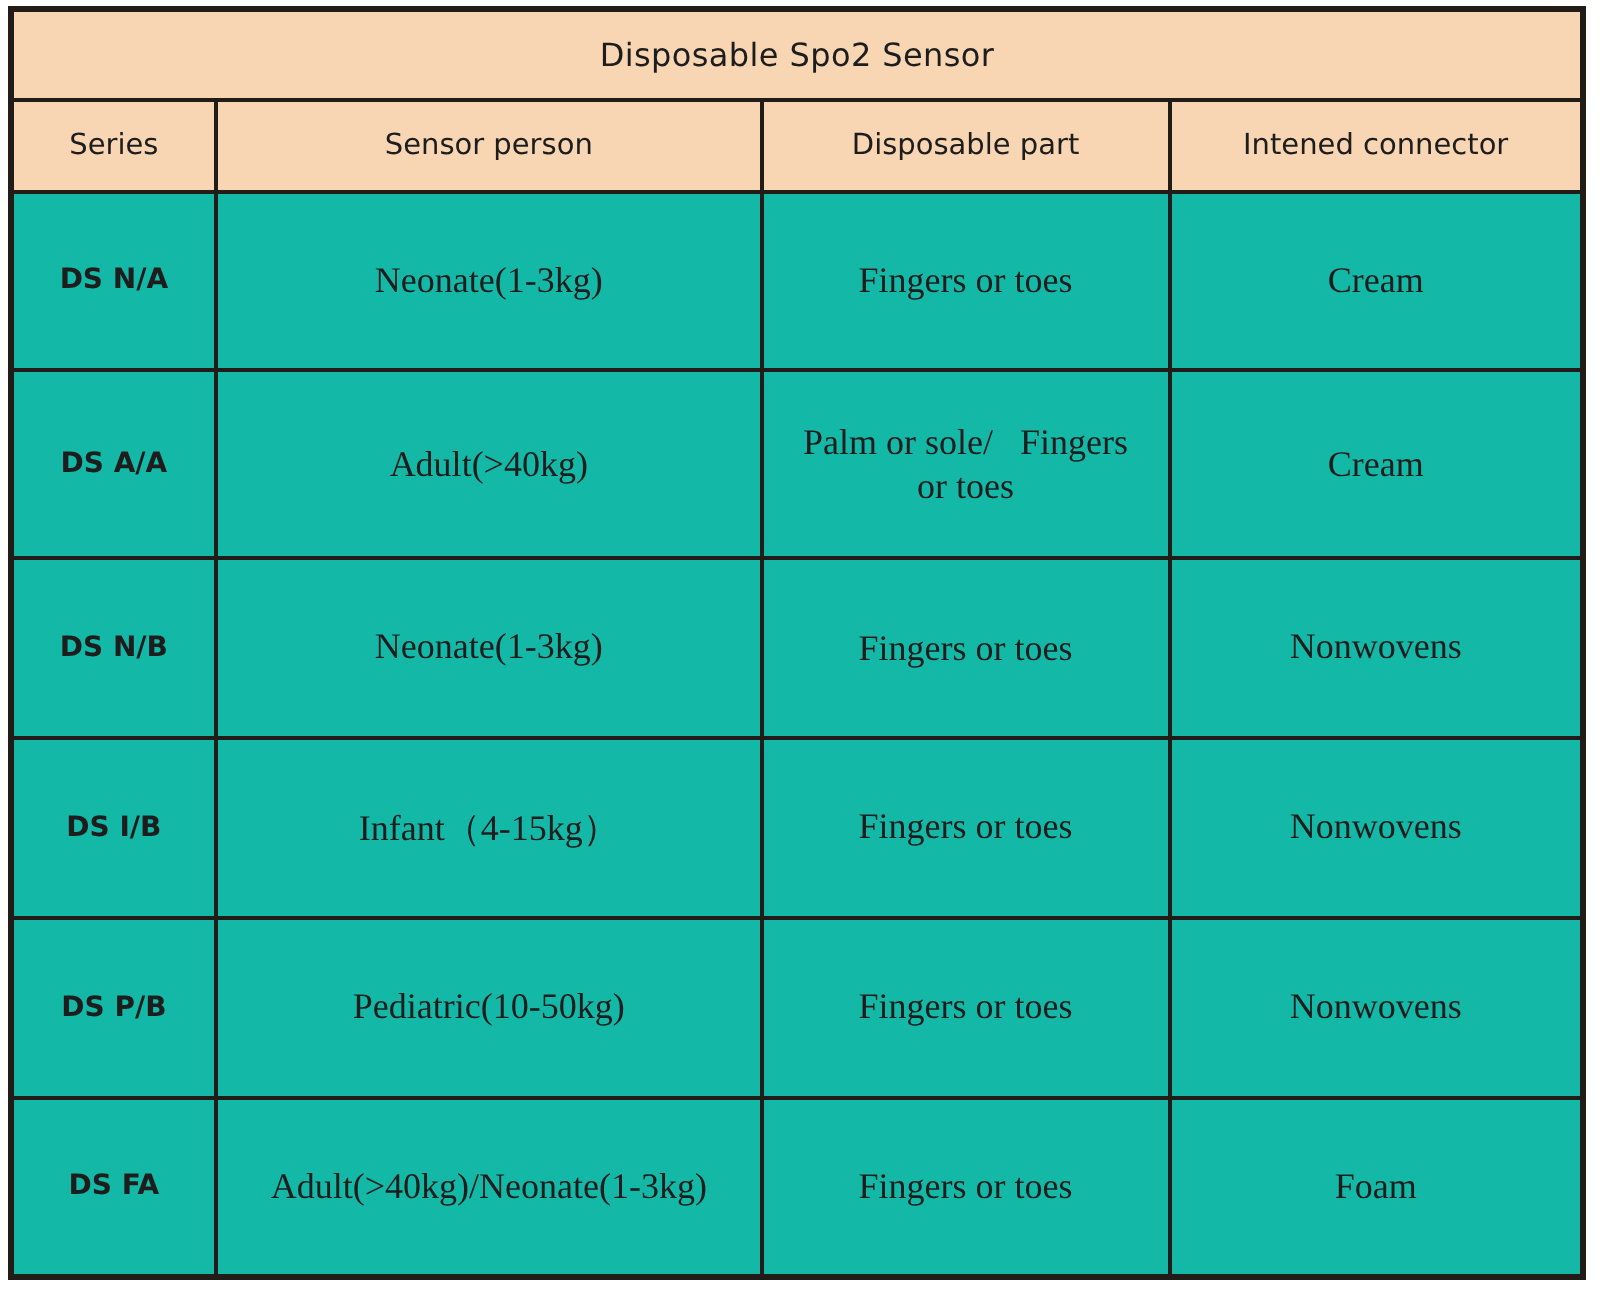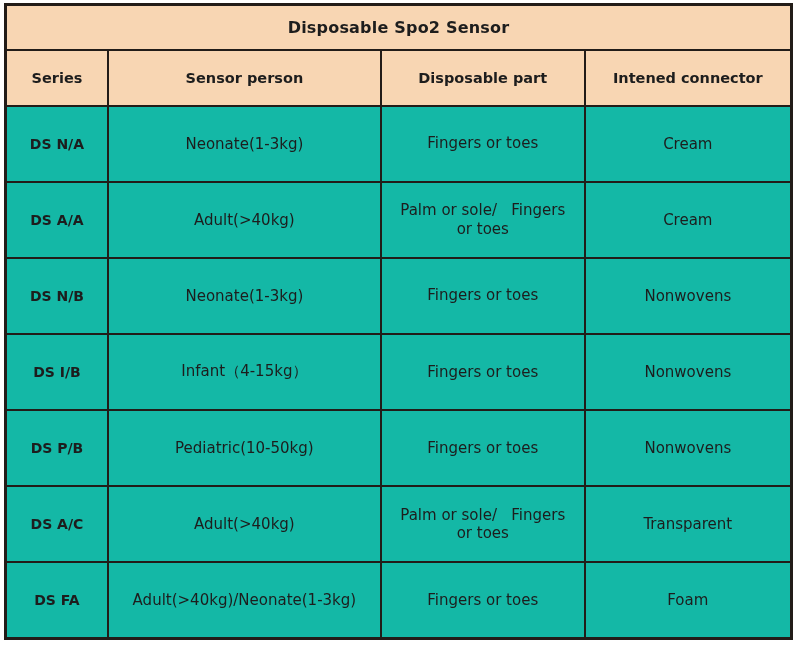--- a/index.html
+++ b/index.html
@@ -31,37 +31,38 @@
     border: 2px solid var(--border);
     text-align: center;
     vertical-align: middle;
     padding: 2px 4px;
     overflow: hidden;
   }
   tr.title-row th {
     height: 45px;
     background: var(--header-bg);
     font-size: 16px;
-    font-weight: bold;
+    font-weight: normal;
     letter-spacing: 0.2px;
   }
   tr.header-row th {
-    height: 56px;
+    height: 46px;
     background: var(--header-bg);
     font-size: 14.5px;
-    font-weight: bold;
+    font-weight: normal;
   }
   tbody tr { height: 49px; background: #14b8a6; }
   td.series-cell {
     font-weight: bold;
     font-size: 14px;
   }
   td.person-cell, td.part-cell, td.connector-cell {
-    font-size: 15px;
+    font-size: 18px;
     font-weight: normal;
+    font-family: Liberation Serif, serif;
   }
   td.part-cell {
     white-space: pre-wrap;
     line-height: 1.25;
   }
   col.c-series   { width: 102px; }
   col.c-person   { width: 272px; }
   col.c-part     { width: 203px; }
   col.c-connector{ width: 206px; }
 </style>
@@ -113,27 +114,20 @@
         <td class="part-cell">Fingers or toes</td>
         <td class="connector-cell">Nonwovens</td>
       </tr>
       <tr>
         <td class="series-cell">DS P/B</td>
         <td class="person-cell">Pediatric(10-50kg)</td>
         <td class="part-cell">Fingers or toes</td>
         <td class="connector-cell">Nonwovens</td>
       </tr>
       <tr>
-        <td class="series-cell">DS A/C</td>
-        <td class="person-cell">Adult(&gt;40kg)</td>
-        <td class="part-cell">Palm or sole/   Fingers
-or toes</td>
-        <td class="connector-cell">Transparent</td>
-      </tr>
-      <tr>
         <td class="series-cell">DS FA</td>
         <td class="person-cell">Adult(&gt;40kg)/Neonate(1-3kg)</td>
         <td class="part-cell">Fingers or toes</td>
         <td class="connector-cell">Foam</td>
       </tr>
     </tbody>
   </table>
 </div>
 
 </body></html>

